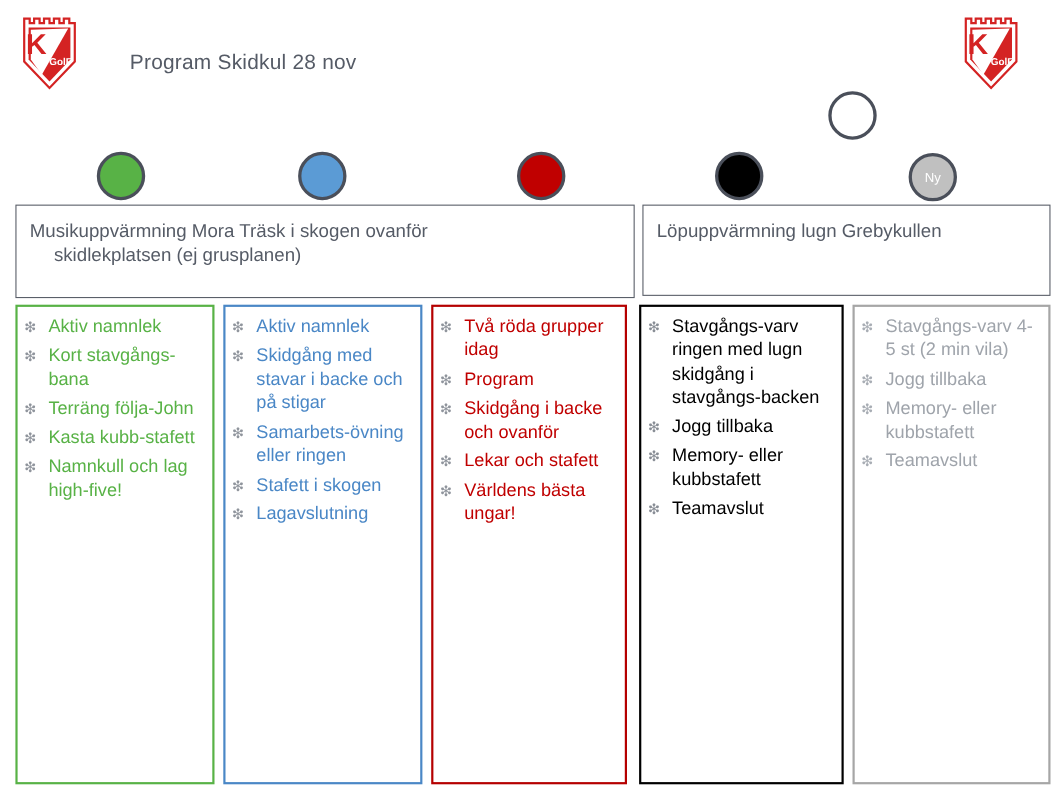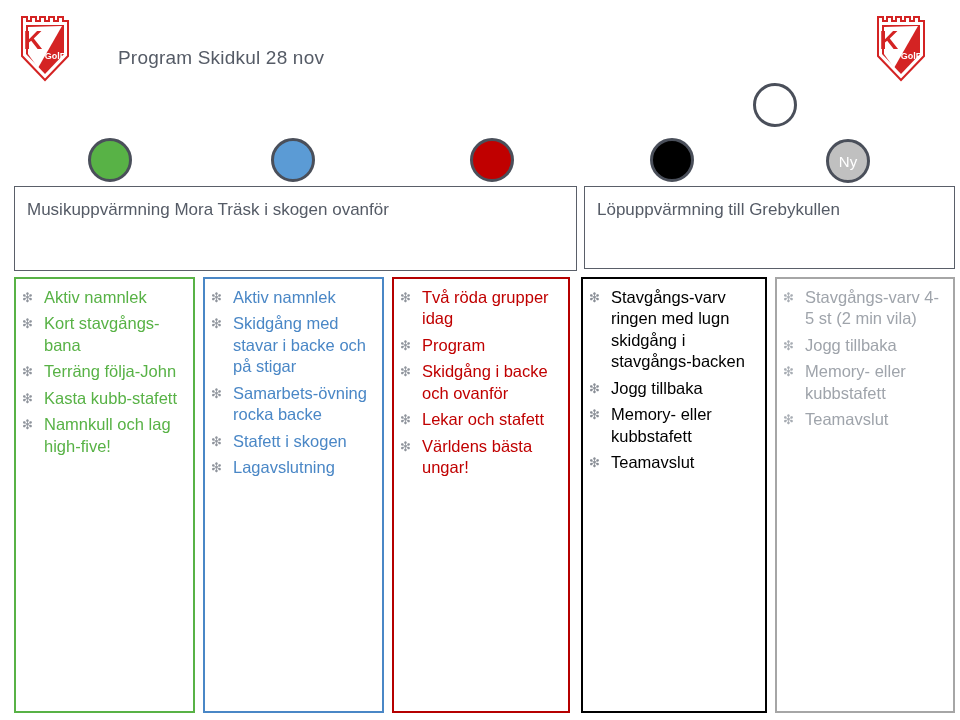--- a/index.html
+++ b/index.html
@@ -31,21 +31,21 @@
     border:3px solid #4a4f5a;box-sizing:border-box;
   }
   .dot.green {left:88px; top:138px; background:#58b246;}
   .dot.blue  {left:271px;top:138px; background:#5b9bd5;}
   .dot.red   {left:470px;top:138px; background:#c00000;}
   .dot.black {left:650px;top:138px; background:#000000;}
   .dot.hollow{left:753px;top:83px;  background:#ffffff;}
   .dot.gray  {left:826px;top:139px; background:#c0c0c0;
               display:flex;align-items:center;justify-content:center;}
   .dot.gray .ny-label{
-    font-size:15px;color:#ffffff;line-height:1;
+    font-size:12px;color:#ffffff;line-height:1;
   }
 
   
   .hdrbox{
     position:absolute;box-sizing:border-box;
     border:1px solid #5a5f69;background:#ffffff;
   }
   .hdrbox-left {left:14px; top:186px; width:563px;height:85px;}
   .hdrbox-right{left:584px;top:186px;width:371px;height:83px;}
   .hdr-text{
@@ -118,44 +118,45 @@
   <div class="dot red"></div>
   <div class="dot black"></div>
   <div class="dot hollow"></div>
   <div class="dot gray">
     <span class="ny-label">Ny</span>
   </div>
 
   <div class="hdrbox hdrbox-left">
     <div class="hdr-text">
       <span>Musikuppvärmning Mora Träsk i skogen ovanför</span>
+      <span class="ind">skidlekplatsen (ej grusplanen)</span>
     </div>
   </div>
 
   <div class="hdrbox hdrbox-right">
     <div class="hdr-text">
-      <span>Löpuppvärmning till Grebykullen</span>
+      <span>Löpuppvärmning lugn Grebykullen</span>
     </div>
   </div>
 
   <div class="col col-green c-green">
     <ul class="items">
         <li><span class="flake">❇</span><span>Aktiv namnlek</span></li>
         <li><span class="flake">❇</span><span>Kort stavgångs-bana</span></li>
         <li><span class="flake">❇</span><span>Terräng följa-John</span></li>
         <li><span class="flake">❇</span><span>Kasta kubb-stafett</span></li>
         <li><span class="flake">❇</span><span>Namnkull och lag high-five!</span></li>
       </ul>
   </div>
 
   <div class="col col-blue c-blue">
     <ul class="items">
         <li><span class="flake">❇</span><span>Aktiv namnlek</span></li>
         <li><span class="flake">❇</span><span>Skidgång med stavar i backe och på stigar</span></li>
-        <li><span class="flake">❇</span><span>Samarbets-övning rocka backe</span></li>
+        <li><span class="flake">❇</span><span>Samarbets-övning eller ringen</span></li>
         <li><span class="flake">❇</span><span>Stafett i skogen</span></li>
         <li><span class="flake">❇</span><span>Lagavslutning</span></li>
       </ul>
   </div>
 
   <div class="col col-red c-red">
     <ul class="items">
         <li><span class="flake">❇</span><span>Två röda grupper idag</span></li>
         <li><span class="flake">❇</span><span>Program</span></li>
         <li><span class="flake">❇</span><span>Skidgång i backe och ovanför</span></li>

